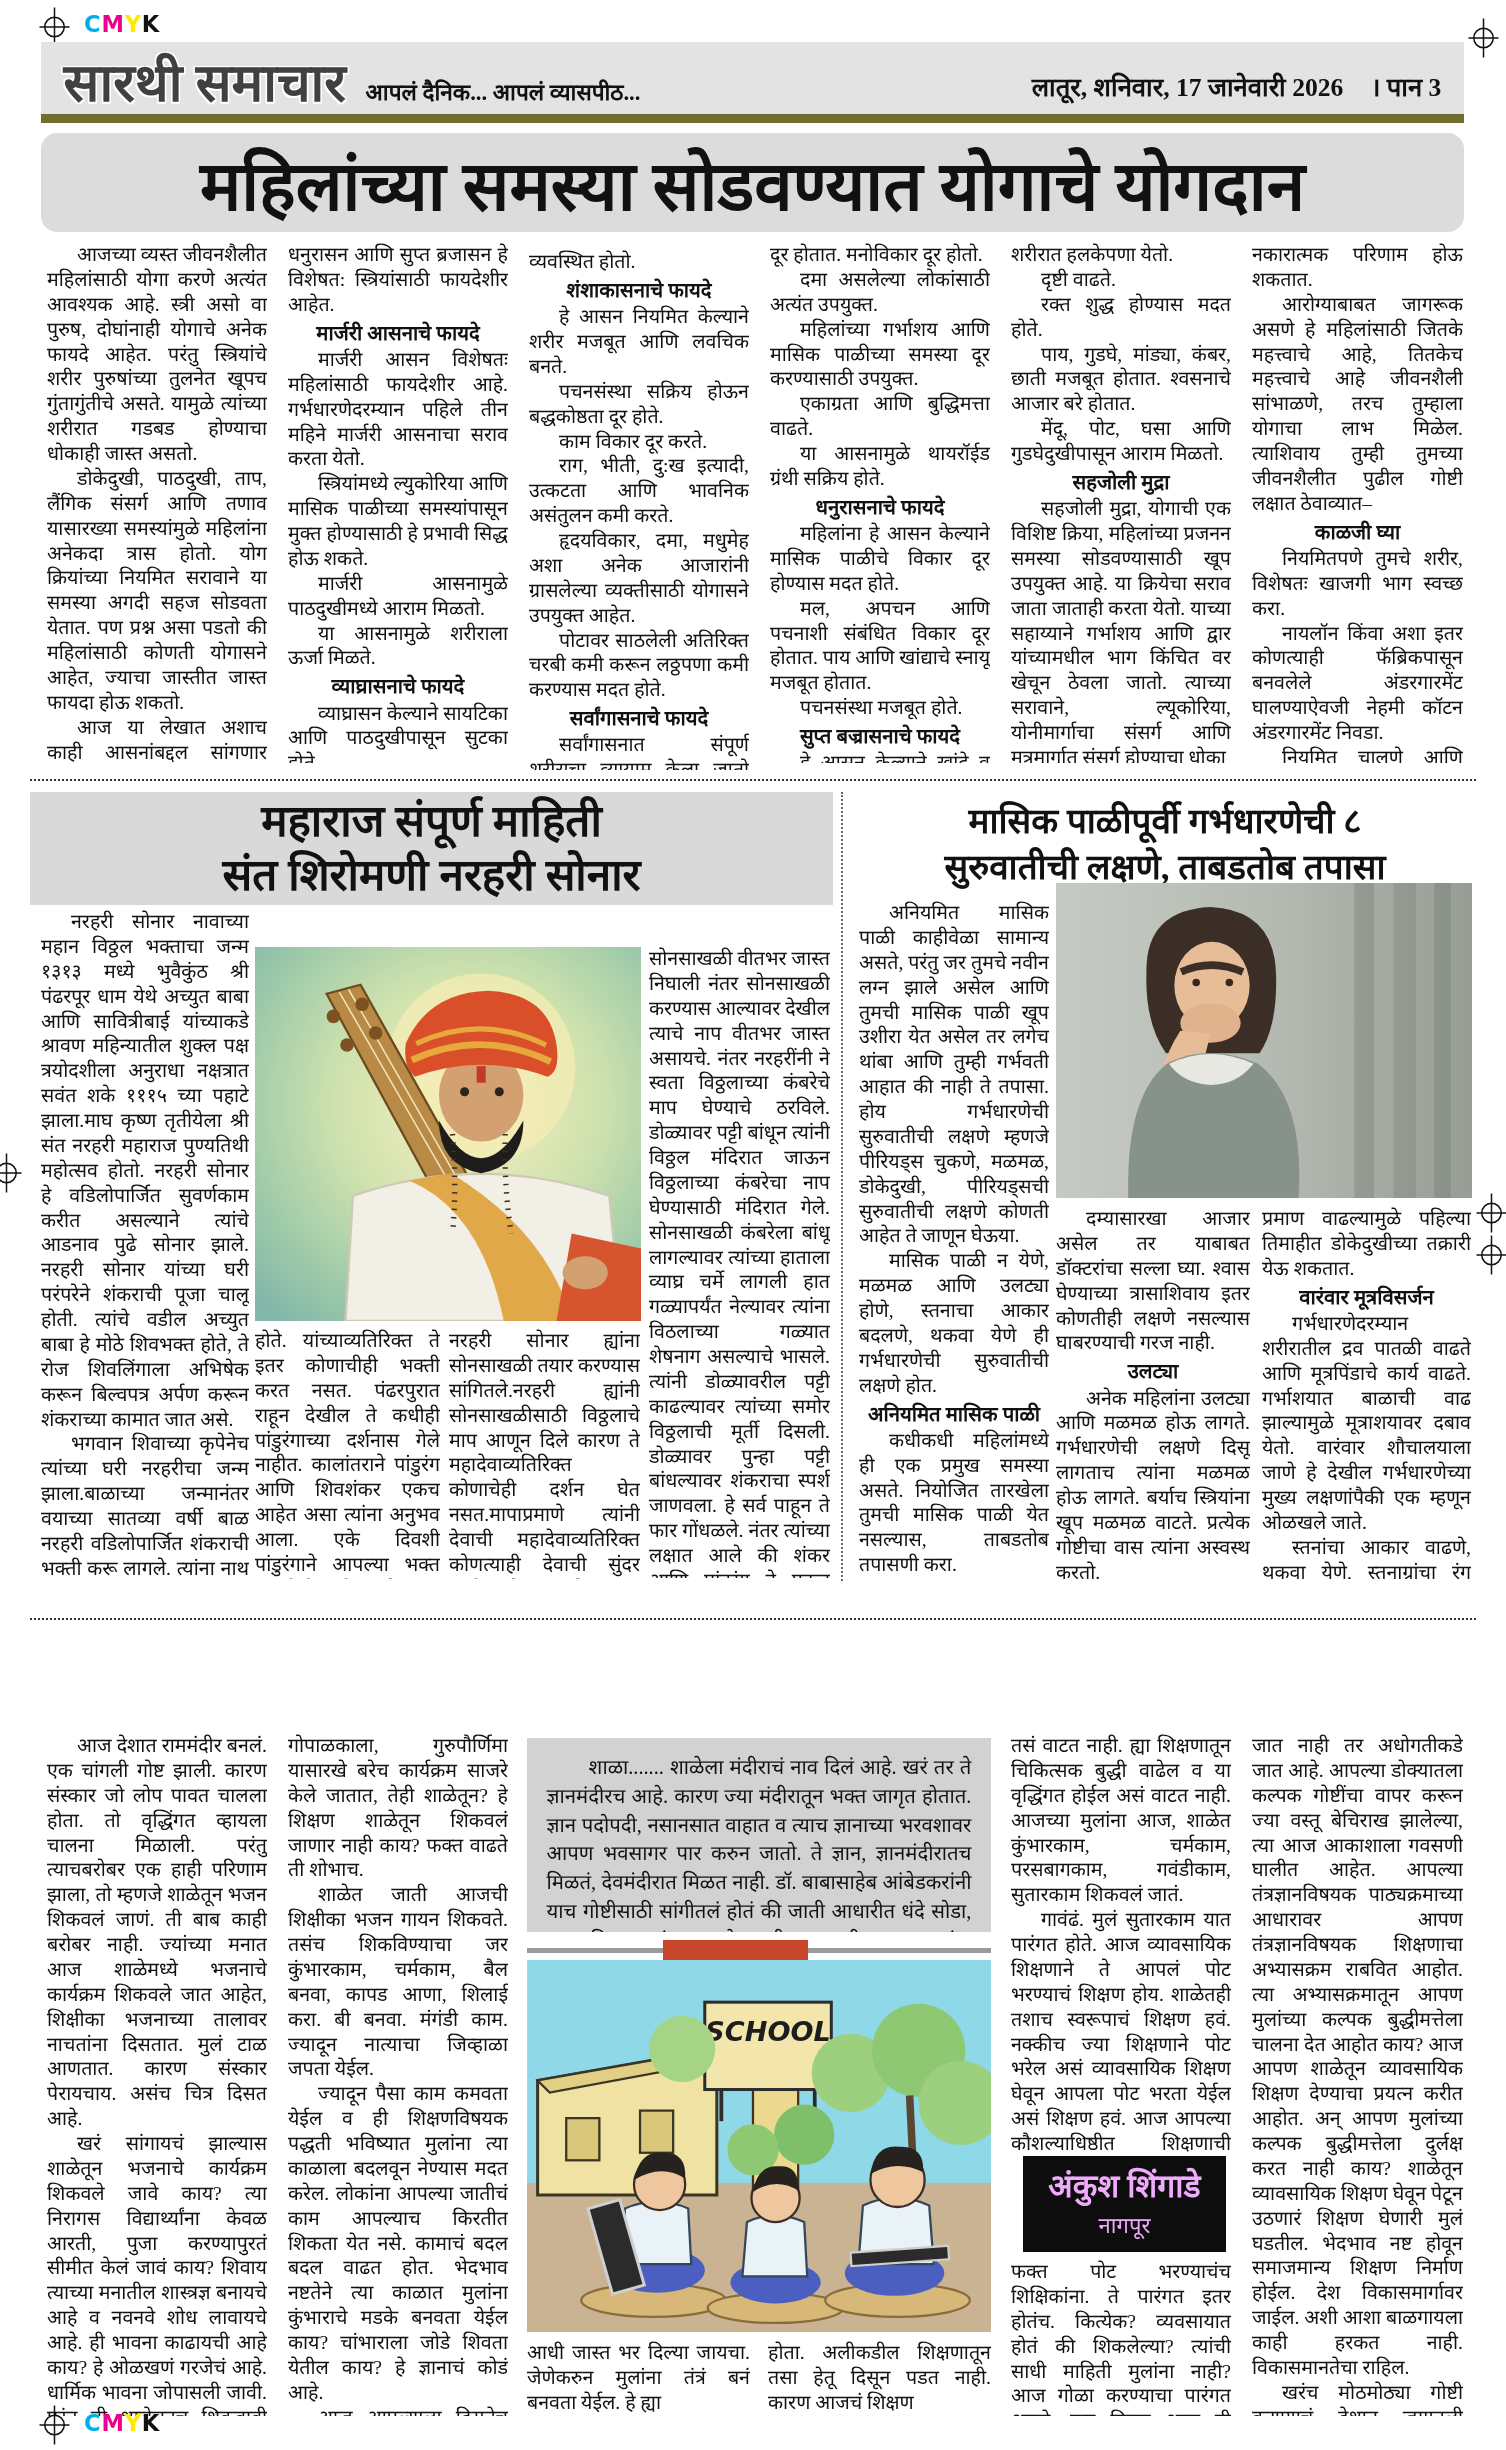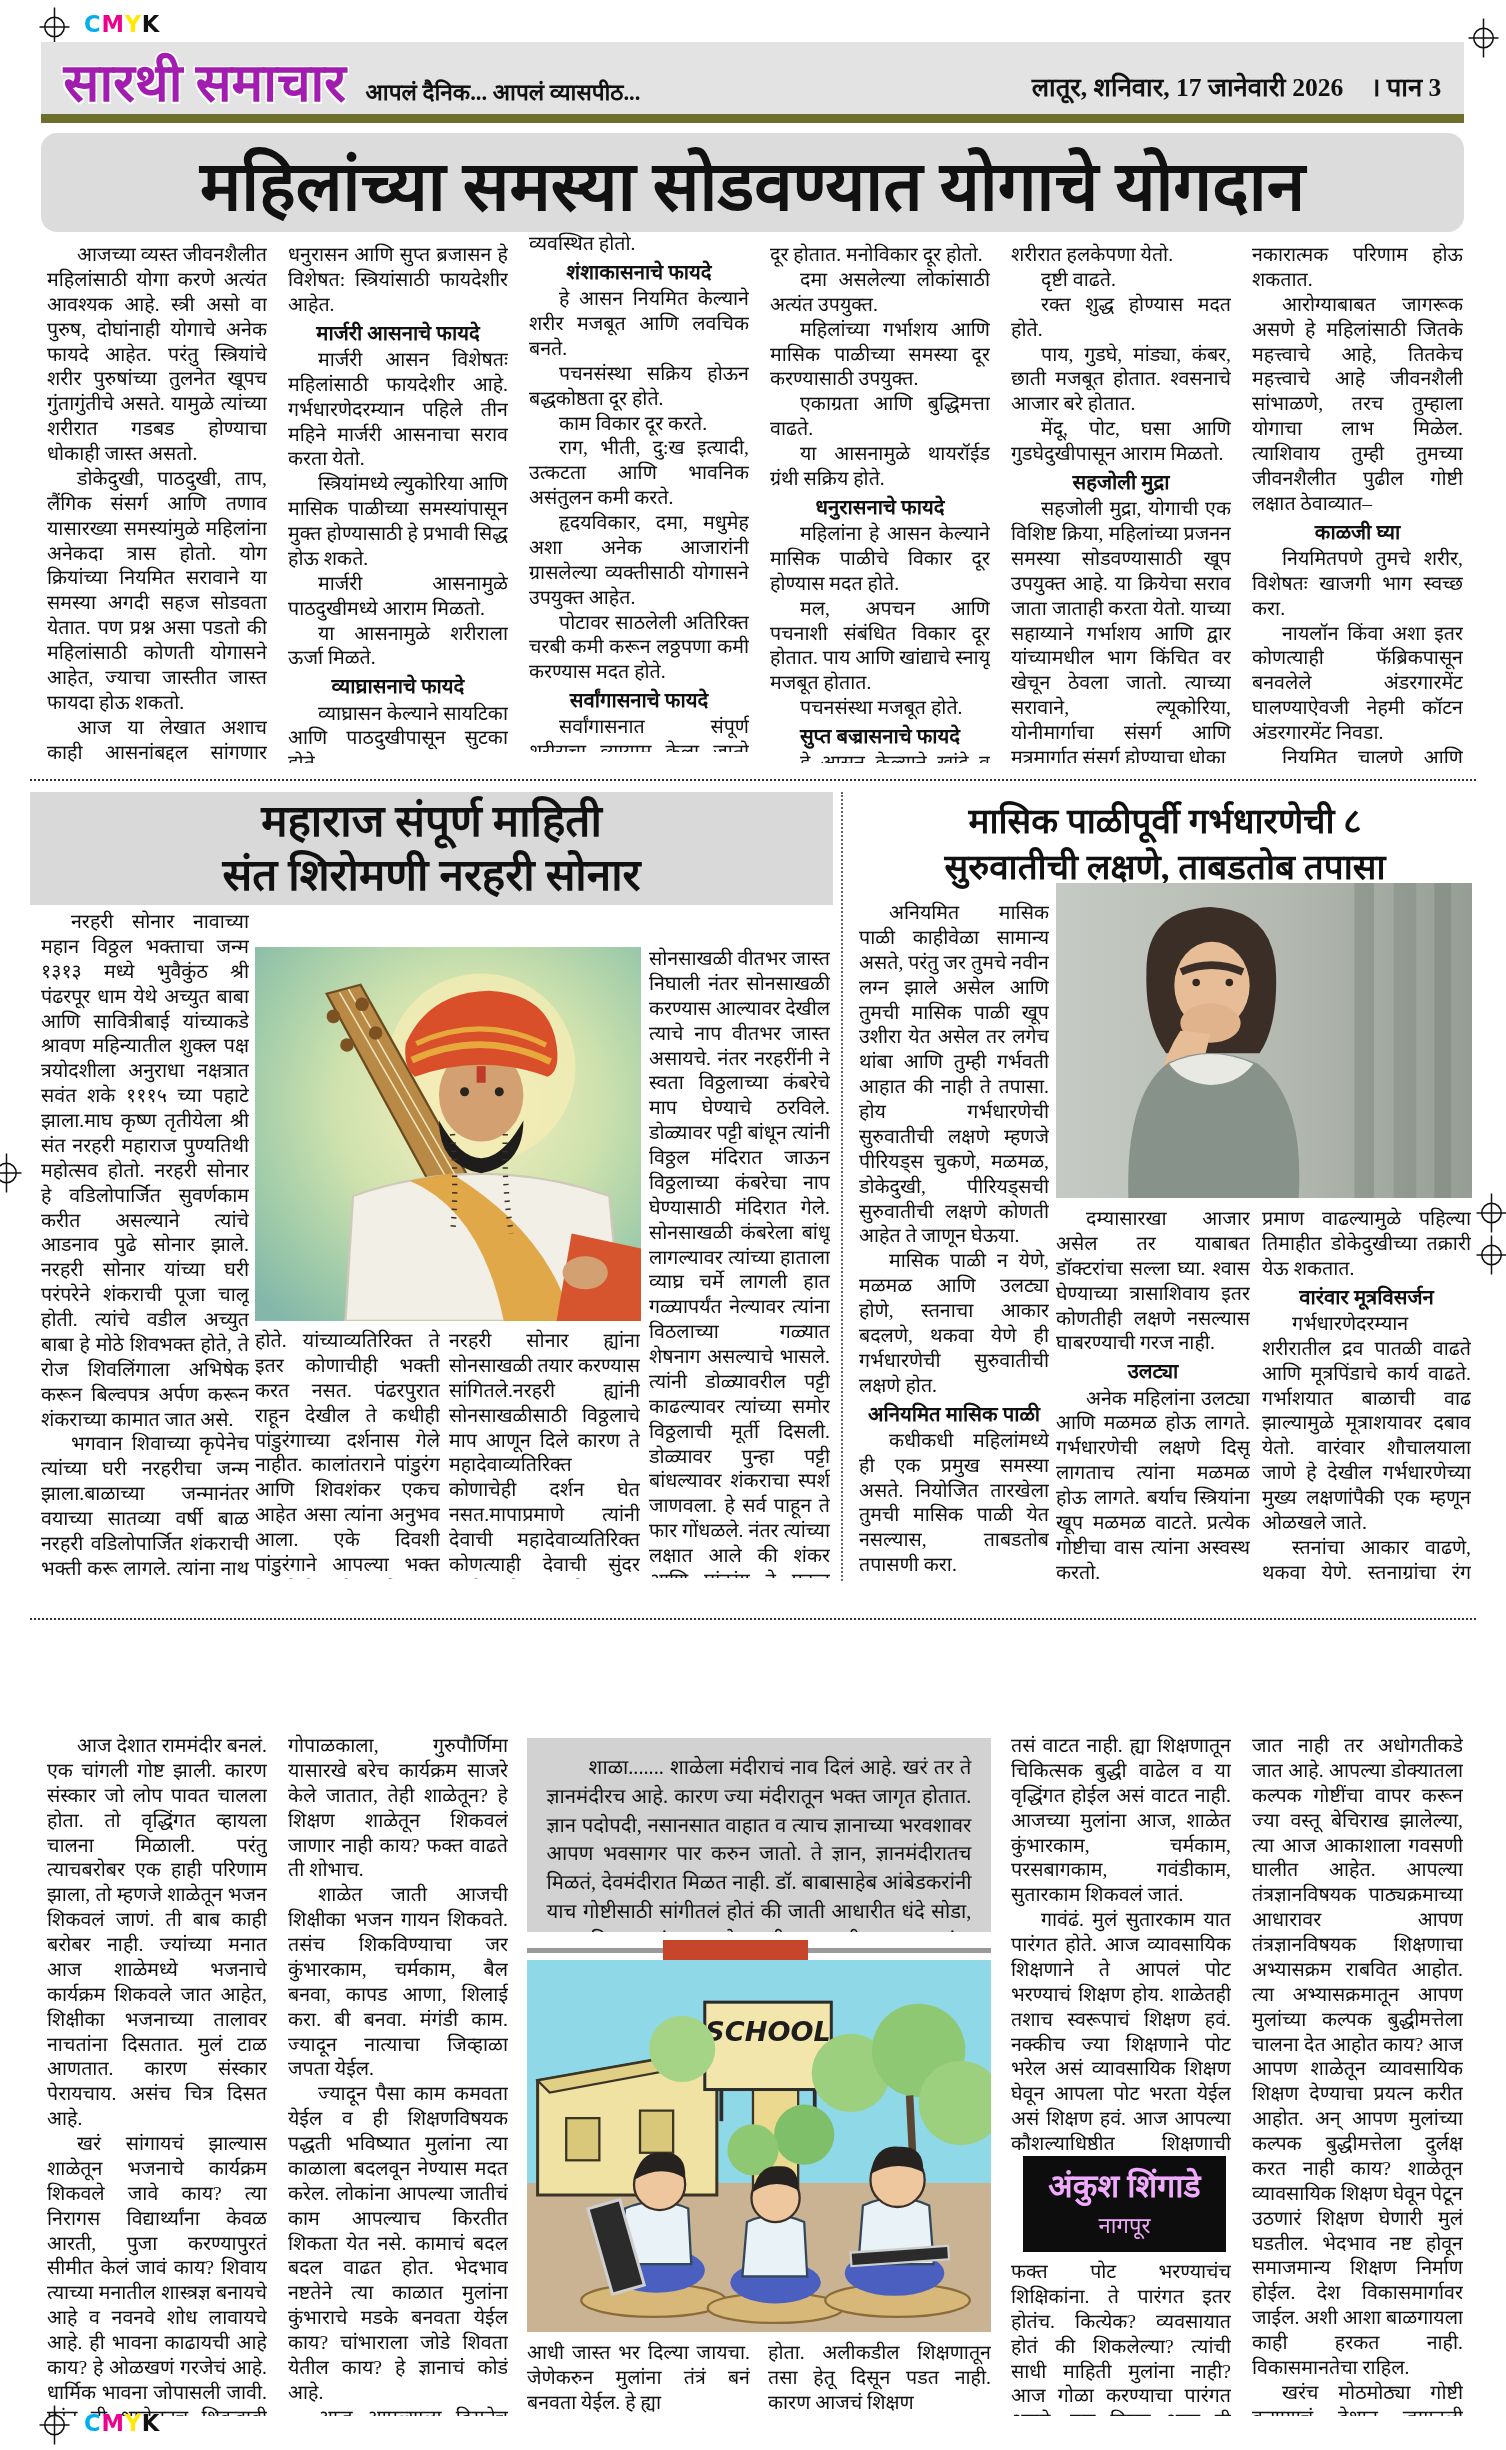--- a/index.html
+++ b/index.html
@@ -9,21 +9,21 @@
 
   
   .regmark{position:absolute;width:33px;height:42px;}
   .cmyk{position:absolute;font-family:"DejaVu Sans","Liberation Sans",sans-serif;font-weight:bold;font-size:22.6px;letter-spacing:0.8px;}
   .cmyk span{display:inline-block;}
 
   
   .masthead{position:absolute;left:41px;top:42px;width:1423px;height:72px;background:#e3e3e3;
             display:flex;align-items:flex-end;justify-content:space-between;padding:0 22.6px;box-sizing:border-box;}
   .mast-left{display:flex;align-items:flex-end;gap:19.6px;padding-bottom:4.5px;}
-  .mast-title{font-size:53px;font-weight:bold;line-height:1;color:#a21caf;text-shadow:1.5px 1.5px 0 #fff,-1.5px -1.5px 0 #fff,1.5px -1.5px 0 #fff,-1.5px 1.5px 0 #fff;}
+  .mast-title{font-size:53px;font-weight:bold;line-height:1;color:#404040;text-shadow:1.5px 1.5px 0 #fff,-1.5px -1.5px 0 #fff,1.5px -1.5px 0 #fff,-1.5px 1.5px 0 #fff;}
   .mast-tagline{font-size:22.6px;font-weight:bold;padding-bottom:3px;}
   .mast-date{font-size:25.6px;font-weight:bold;padding-bottom:10.5px;white-space:nowrap;}
   .mast-date .pageno{margin-left:21px;}
   .olive-rule{position:absolute;left:41px;top:114px;width:1423px;height:9px;}
 
   
   .band{position:absolute;background:#dcdcdc;display:flex;align-items:center;justify-content:center;text-align:center;}
   .band-yoga{left:41px;top:133px;width:1423px;height:99px;font-size:69px;font-weight:bold;border-radius:16px;}
   .band-bharat{left:41px;top:1630px;width:1423px;height:95px;font-size:72px;font-weight:bold;}
   .band-saint{left:30px;top:792px;width:803px;height:113px;font-size:44px;font-weight:bold;line-height:1.22;flex-direction:column;background:#d9d9d9;}
@@ -97,21 +97,21 @@
   <div class="col" style="left:288px;top:243px;width:220px;height:520px;">
       <p class="para noindent">धनुरासन आणि सुप्त ब्रजासन हे विशेषत: स्त्रियांसाठी फायदेशीर आहेत.</p>
       <h4 class="subhead">मार्जरी आसनाचे फायदे</h4>
       <p class="para">मार्जरी आसन विशेषतः महिलांसाठी फायदेशीर आहे. गर्भधारणेदरम्यान पहिले तीन महिने मार्जरी आसनाचा सराव करता येतो.</p>
       <p class="para">स्त्रियांमध्ये ल्युकोरिया आणि मासिक पाळीच्या समस्यांपासून मुक्त होण्यासाठी हे प्रभावी सिद्ध होऊ शकते.</p>
       <p class="para">मार्जरी आसनामुळे पाठदुखीमध्ये आराम मिळतो.</p>
       <p class="para">या आसनामुळे शरीराला ऊर्जा मिळते.</p>
       <h4 class="subhead">व्याघ्रासनाचे फायदे</h4>
       <p class="para">व्याघ्रासन केल्याने सायटिका आणि पाठदुखीपासून सुटका होते.</p>
     </div>
-  <div class="col" style="left:529px;top:232px;width:220px;height:520px;">
+  <div class="col" style="left:529px;top:250px;width:220px;height:520px;">
       <p class="para noindent">व्यवस्थित होतो.</p>
       <h4 class="subhead">शंशाकासनाचे फायदे</h4>
       <p class="para">हे आसन नियमित केल्याने शरीर मजबूत आणि लवचिक बनते.</p>
       <p class="para">पचनसंस्था सक्रिय होऊन बद्धकोष्ठता दूर होते.</p>
       <p class="para">काम विकार दूर करते.</p>
       <p class="para">राग, भीती, दु:ख इत्यादी, उत्कटता आणि भावनिक असंतुलन कमी करते.</p>
       <p class="para">हृदयविकार, दमा, मधुमेह अशा अनेक आजारांनी ग्रासलेल्या व्यक्तीसाठी योगासने उपयुक्त आहेत.</p>
       <p class="para">पोटावर साठलेली अतिरिक्त चरबी कमी करून लठ्ठपणा कमी करण्यास मदत होते.</p>
       <h4 class="subhead">सर्वांगासनाचे फायदे</h4>
       <p class="para">सर्वांगासनात संपूर्ण शरीराचा व्यायाम केला जातो म्हणून त्याला सर्व-आसन = व्यायामसन असे नाव देण्यात आले आहे. काही योग तज्ज्ञ या आसनाला इतर आसनांपेक्षा वरचे स्थान देतात.</p>

